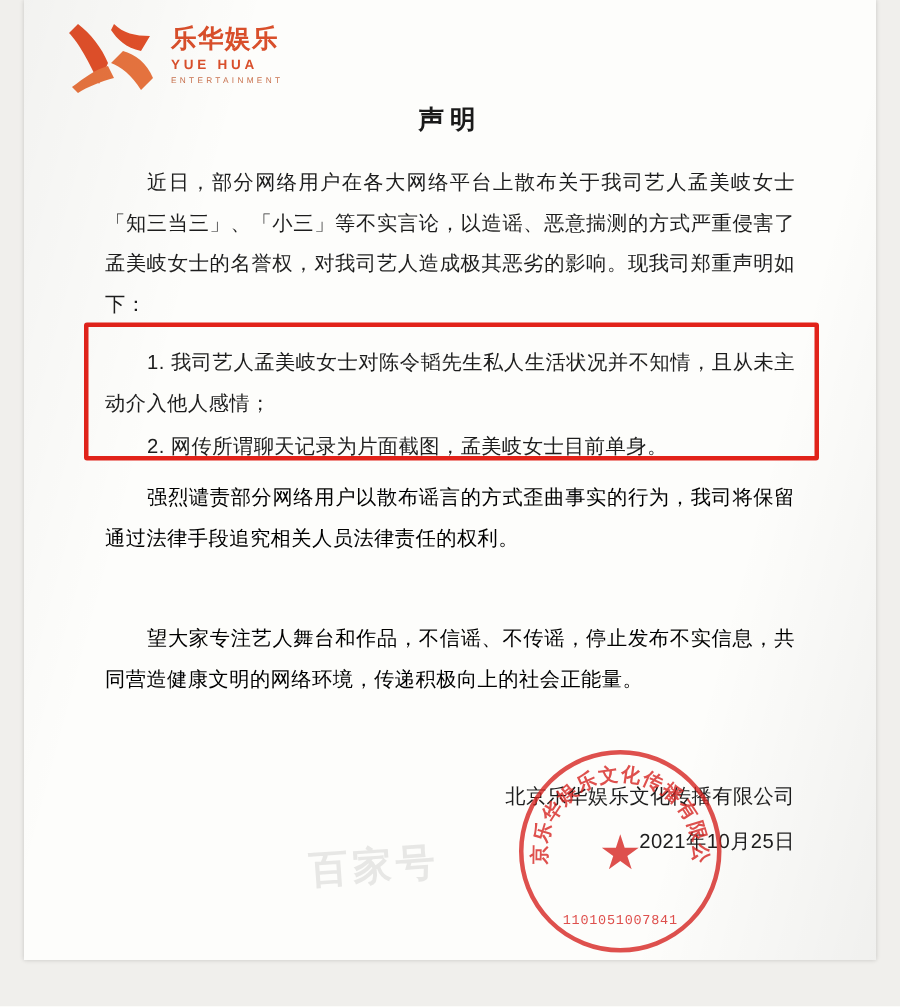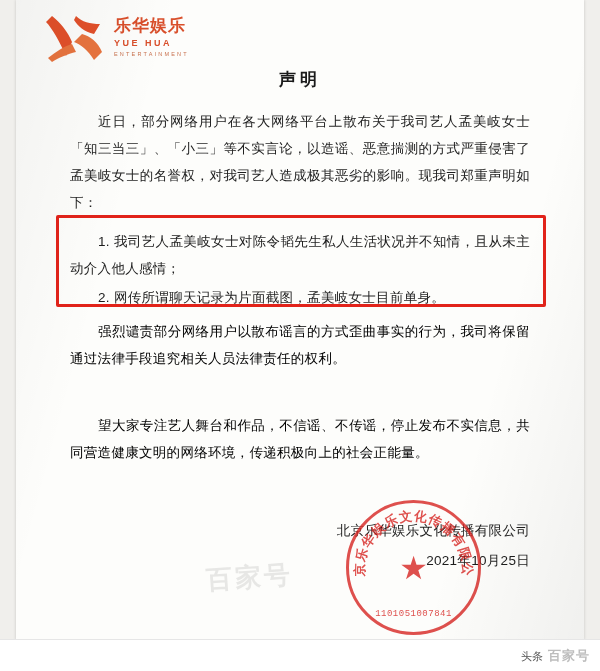--- a/index.html
+++ b/index.html
@@ -304,20 +304,14 @@
           <textPath href="#arcTop" startOffset="50%" text-anchor="middle">北京乐华娱乐文化传播有限公司</textPath>
         </text>
       </svg>
       <div class="stamp-star">★</div>
       <div class="stamp-code">1101051007841</div>
     </div>
 
     <div id="page-watermark">百家号</div>
   </div>
 
-  <div id="bottom-bar">
-    <div id="watermark">
-      <span class="wm-label">头条</span>
-      <span class="wm-brand">百家号</span>
-    </div>
-  </div>
 
 </div>
 
 </body></html>

